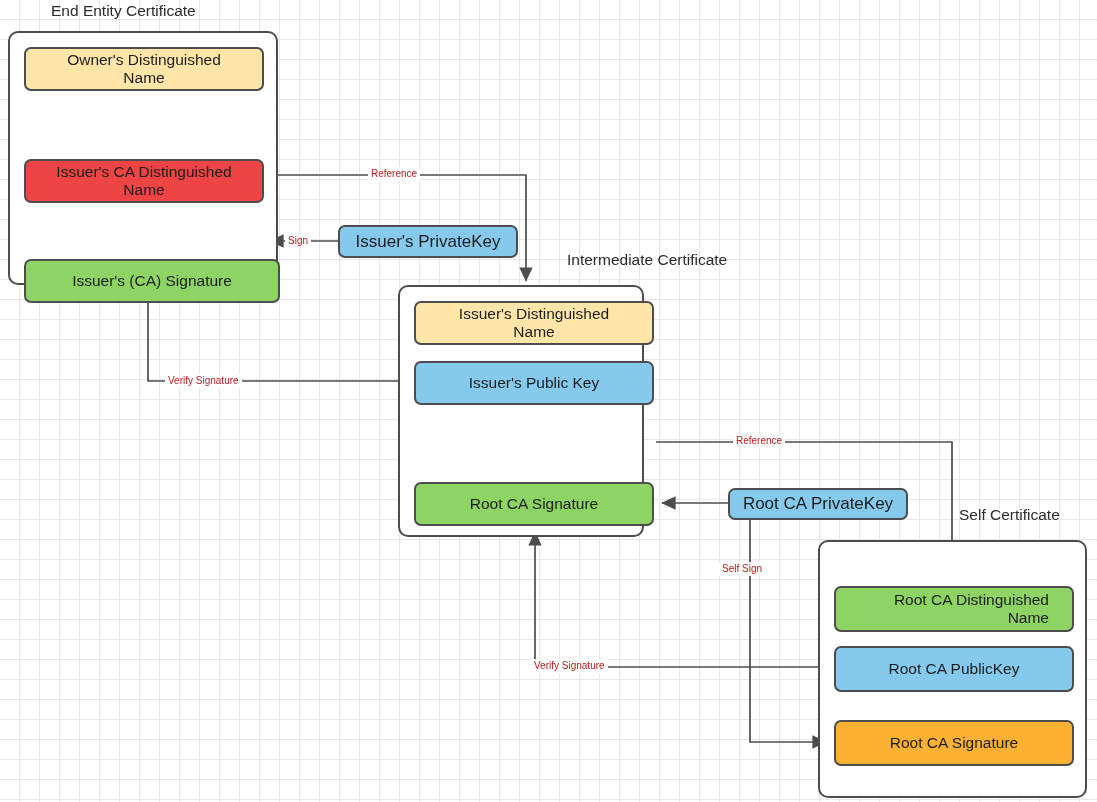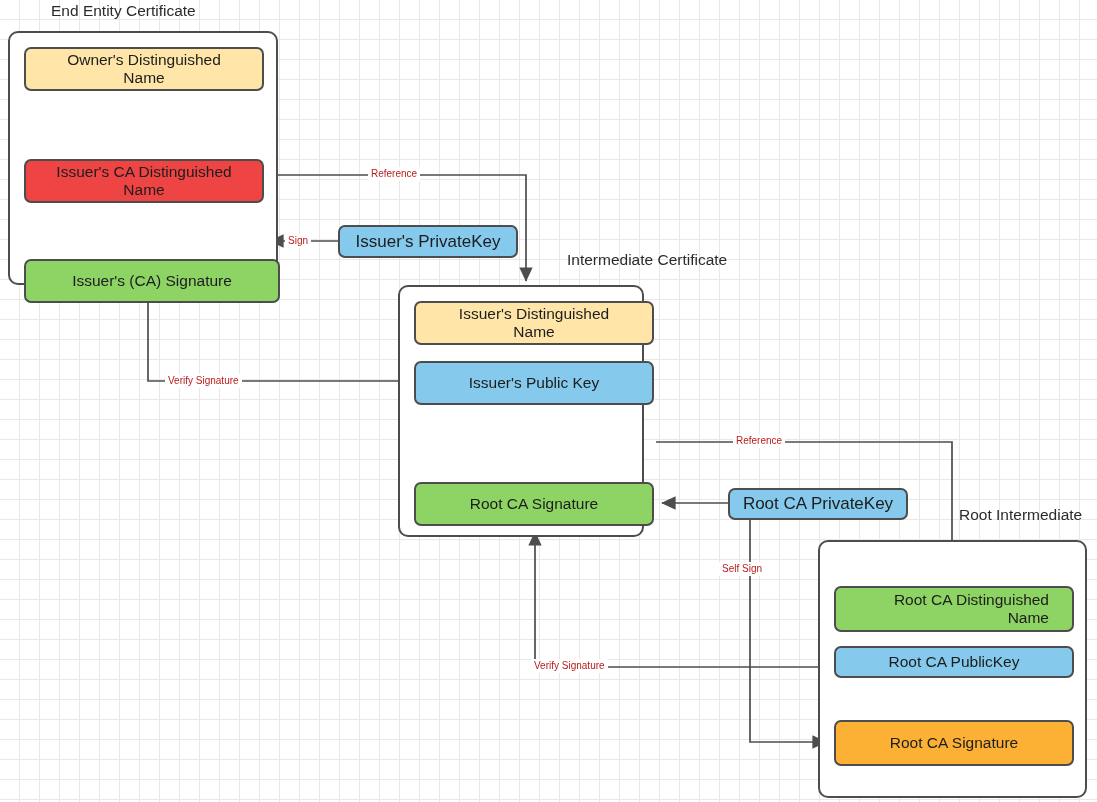--- a/index.html
+++ b/index.html
@@ -128,38 +128,38 @@
 
     <path d="M 750,520 L 750,742 L 826,742" fill="none" stroke="#4d4d4d" stroke-width="1.7" marker-end="url(#arrow)"></path>
 
     <path d="M 832,667 L 535,667 L 535,532" fill="none" stroke="#4d4d4d" stroke-width="1.7" marker-end="url(#arrow)"></path>
   </svg>
 
   <div class="group-title" style="left:51px; top:2px;">End Entity Certificate</div>
 
   <div class="group-title" style="left:567px; top:251px;">Intermediate Certificate</div>
 
-  <div class="group-title" style="left:959px; top:506px;">Root Intermediate</div>
+  <div class="group-title" style="left:959px; top:506px;">Self Certificate</div>
 
   <div class="cert-frame" style="left:8px; top:31px; width:270px; height:254px;">
     <div class="field c-yellow" style="left:14px; top:14px; width:240px; height:44px;">Owner's Distinguished Name</div>
     <div class="field c-teal" style="left:14px; top:126px; width:240px; height:44px;">Issuer's CA Distinguished
 Name</div>
     <div class="field c-green" style="left:14px; top:182px; width:256px; height:44px;margin-top:44px;">Issuer's (CA) Signature</div>
   </div>
 
   <div class="cert-frame" style="left:398px; top:285px; width:246px; height:252px;text-decoration:underline;">
     <div class="field c-yellow" style="left:14px; top:14px; width:240px; height:44px;">Issuer's Distinguished Name</div>
     <div class="field c-blue" style="left:14px; top:74px; width:240px; height:44px;">Issuer's Public  Key</div>
     <div class="field c-green" style="left:14px; top:195px; width:240px; height:44px;">Root CA Signature</div>
   </div>
 
   <div class="cert-frame" style="left:818px; top:540px; width:269px; height:258px;">
     <div class="field c-green" style="left:14px; top:44px; width:240px; height:46px;text-align:right;">Root CA Distinguished Name</div>
-    <div class="field c-blue" style="left:14px; top:104px; width:240px; height:32px;">Root CA PublicKey</div>
+    <div class="field c-blue" style="left:14px; top:104px; width:240px; height:46px;">Root CA PublicKey</div>
     <div class="field c-orange" style="left:14px; top:178px; width:240px; height:46px;">Root CA Signature</div>
   </div>
 
   <div class="keybox" style="left:338px; top:225px; width:180px; height:33px;">Issuer's PrivateKey</div>
 
   <div class="keybox" style="left:728px; top:488px; width:180px; height:32px;">Root CA PrivateKey</div>
 
   <div class="edge-label" style="left:368px; top:167px;">Reference</div>
 
   <div class="edge-label" style="left:285px; top:234px;">Sign</div>

